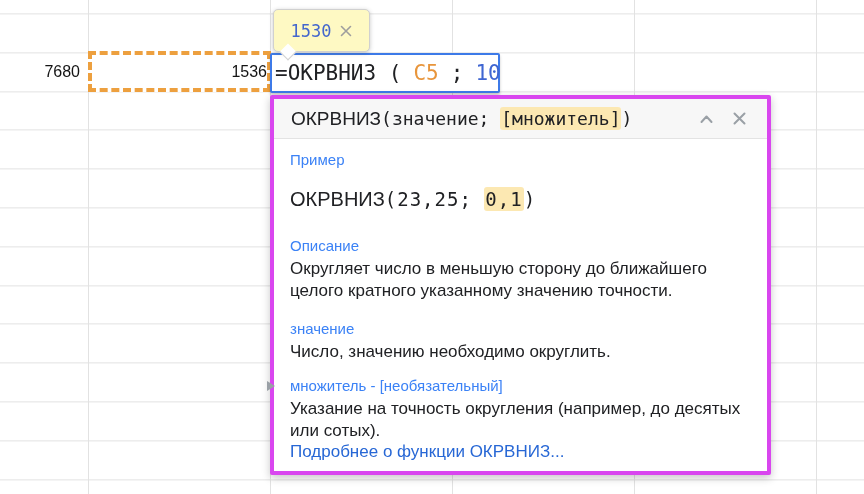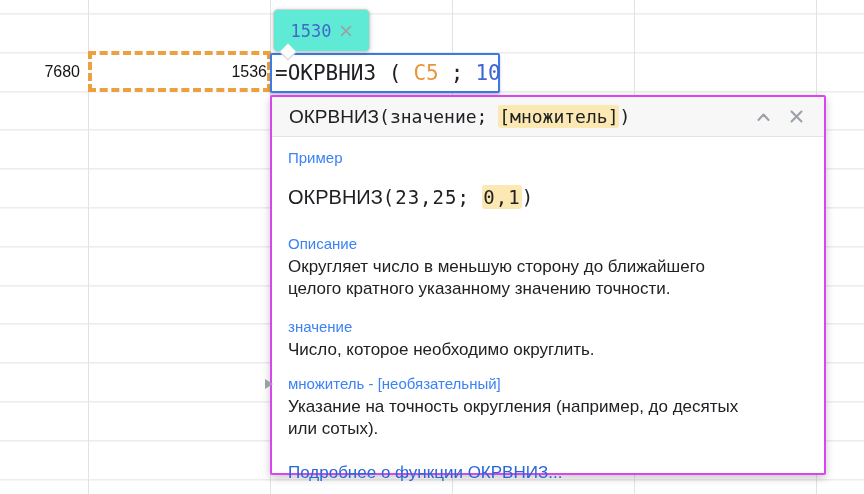--- a/index.html
+++ b/index.html
@@ -31,56 +31,56 @@
     background:#fff;border:2.5px solid #3d7ae8;border-radius:2px;box-sizing:border-box;
     display:flex;align-items:center;padding-left:3px;
     font-family:"DejaVu Sans Mono",monospace;font-size:21px;letter-spacing:0;
     box-shadow:0 2px 3px rgba(0,0,0,.22);white-space:pre;z-index:3;gap:12px;
   }
   .t-def{color:#202124;}
   .t-ref{color:#e8953b;}
   .t-num{color:#3f66d2;}
   
   .value-tooltip{
-    position:absolute;left:273px;top:9px;width:95px;height:41px;background:#5eead4;
+    position:absolute;left:273px;top:9px;width:95px;height:41px;background:#fef9c3;
     border:1px solid #d0d0d0;border-radius:5px;box-shadow:0 1px 4px rgba(60,64,67,.28);
     display:flex;align-items:center;justify-content:center;gap:9px;z-index:4;
   }
   .tt-val{font-family:"DejaVu Sans Mono",monospace;font-size:17px;color:#4467cd;}
   .tt-close{display:flex;align-items:center;cursor:pointer;}
   .tt-tail{
     position:absolute;left:8px;bottom:-6.5px;width:11px;height:11px;background:#fff;
     transform:rotate(45deg);
     border-right:1px solid #d0d0d0;border-bottom:1px solid #d0d0d0;
   }
   
   .help-popup{
-    position:absolute;left:270px;top:95px;width:556px;height:380px;background:#fff;
-    border:2px solid #d946ef;border-radius:2px;box-sizing:border-box;
+    position:absolute;left:270px;top:95px;width:501px;height:380px;background:#fff;
+    border:4px solid #d946ef;border-radius:2px;box-sizing:border-box;
     box-shadow:0 3px 8px rgba(0,0,0,.22);z-index:5;
   }
   .hp-header{
     height:40px;background:#f7f7f7;border-bottom:1px solid #e3e3e3;
     display:flex;align-items:center;padding:0 20px 0 17px;box-sizing:border-box;
   }
   .hp-sig{flex:1;white-space:nowrap;}
   .sig-name{font-size:19px;color:#202124;}
   .sig-mono{font-family:"DejaVu Sans Mono",monospace;font-size:18px;color:#202124;}
   .hl{background:#fce8b2;border-radius:3px;padding:1px 1px;}
   .hp-btn{display:flex;align-items:center;margin-left:17px;cursor:pointer;}
   .hp-body{padding:12px 16px 0 16px;}
   .lbl{font-size:15px;color:#3b82f6;line-height:18px;}
   .txt{font-size:17px;color:#202124;line-height:22px;margin-top:3px;white-space:pre-line;}
   .sec-example{margin-bottom:26px;}
   .example-line{margin-top:19px;white-space:nowrap;}
   .ex-name{font-size:20px;color:#202124;}
   .ex-mono{font-family:"DejaVu Sans Mono",monospace;font-size:19px;letter-spacing:1px;color:#202124;}
   .sec-desc{margin-bottom:18px;}
   .sec-value{margin-bottom:14px;}
-  .sec-mult{position:relative;margin-bottom:23px;}
+  .sec-mult{position:relative;margin-bottom:0;}
   .tri{
     position:absolute;left:-23px;top:4px;width:0;height:0;
     border-left:8px solid #9aa0a6;border-top:5.5px solid transparent;border-bottom:5.5px solid transparent;
     cursor:pointer;
   }
   .more-link{font-size:17px;color:#2767d5;line-height:20px;text-decoration:none;cursor:pointer;display:inline-block;}
 </style>
 </head>
 <body>
 
@@ -131,21 +131,21 @@
       </div>
 
       <div class="sec-desc">
         <div class="lbl">Описание</div>
         <div class="txt">Округляет число в меньшую сторону до ближайшего
 целого кратного указанному значению точности.</div>
       </div>
 
       <div class="sec-value">
         <div class="lbl">значение</div>
-        <div class="txt">Число, которое необходимо округлить.</div>
+        <div class="txt">Число, значению необходимо округлить.</div>
       </div>
 
       <div class="sec-mult">
         <span class="tri"></span>
         <div class="lbl">множитель - [необязательный]</div>
         <div class="txt">Указание на точность округления (например, до десятых
 или сотых).</div>
       </div>
 
       <a class="more-link">Подробнее о функции ОКРВНИЗ...</a>

